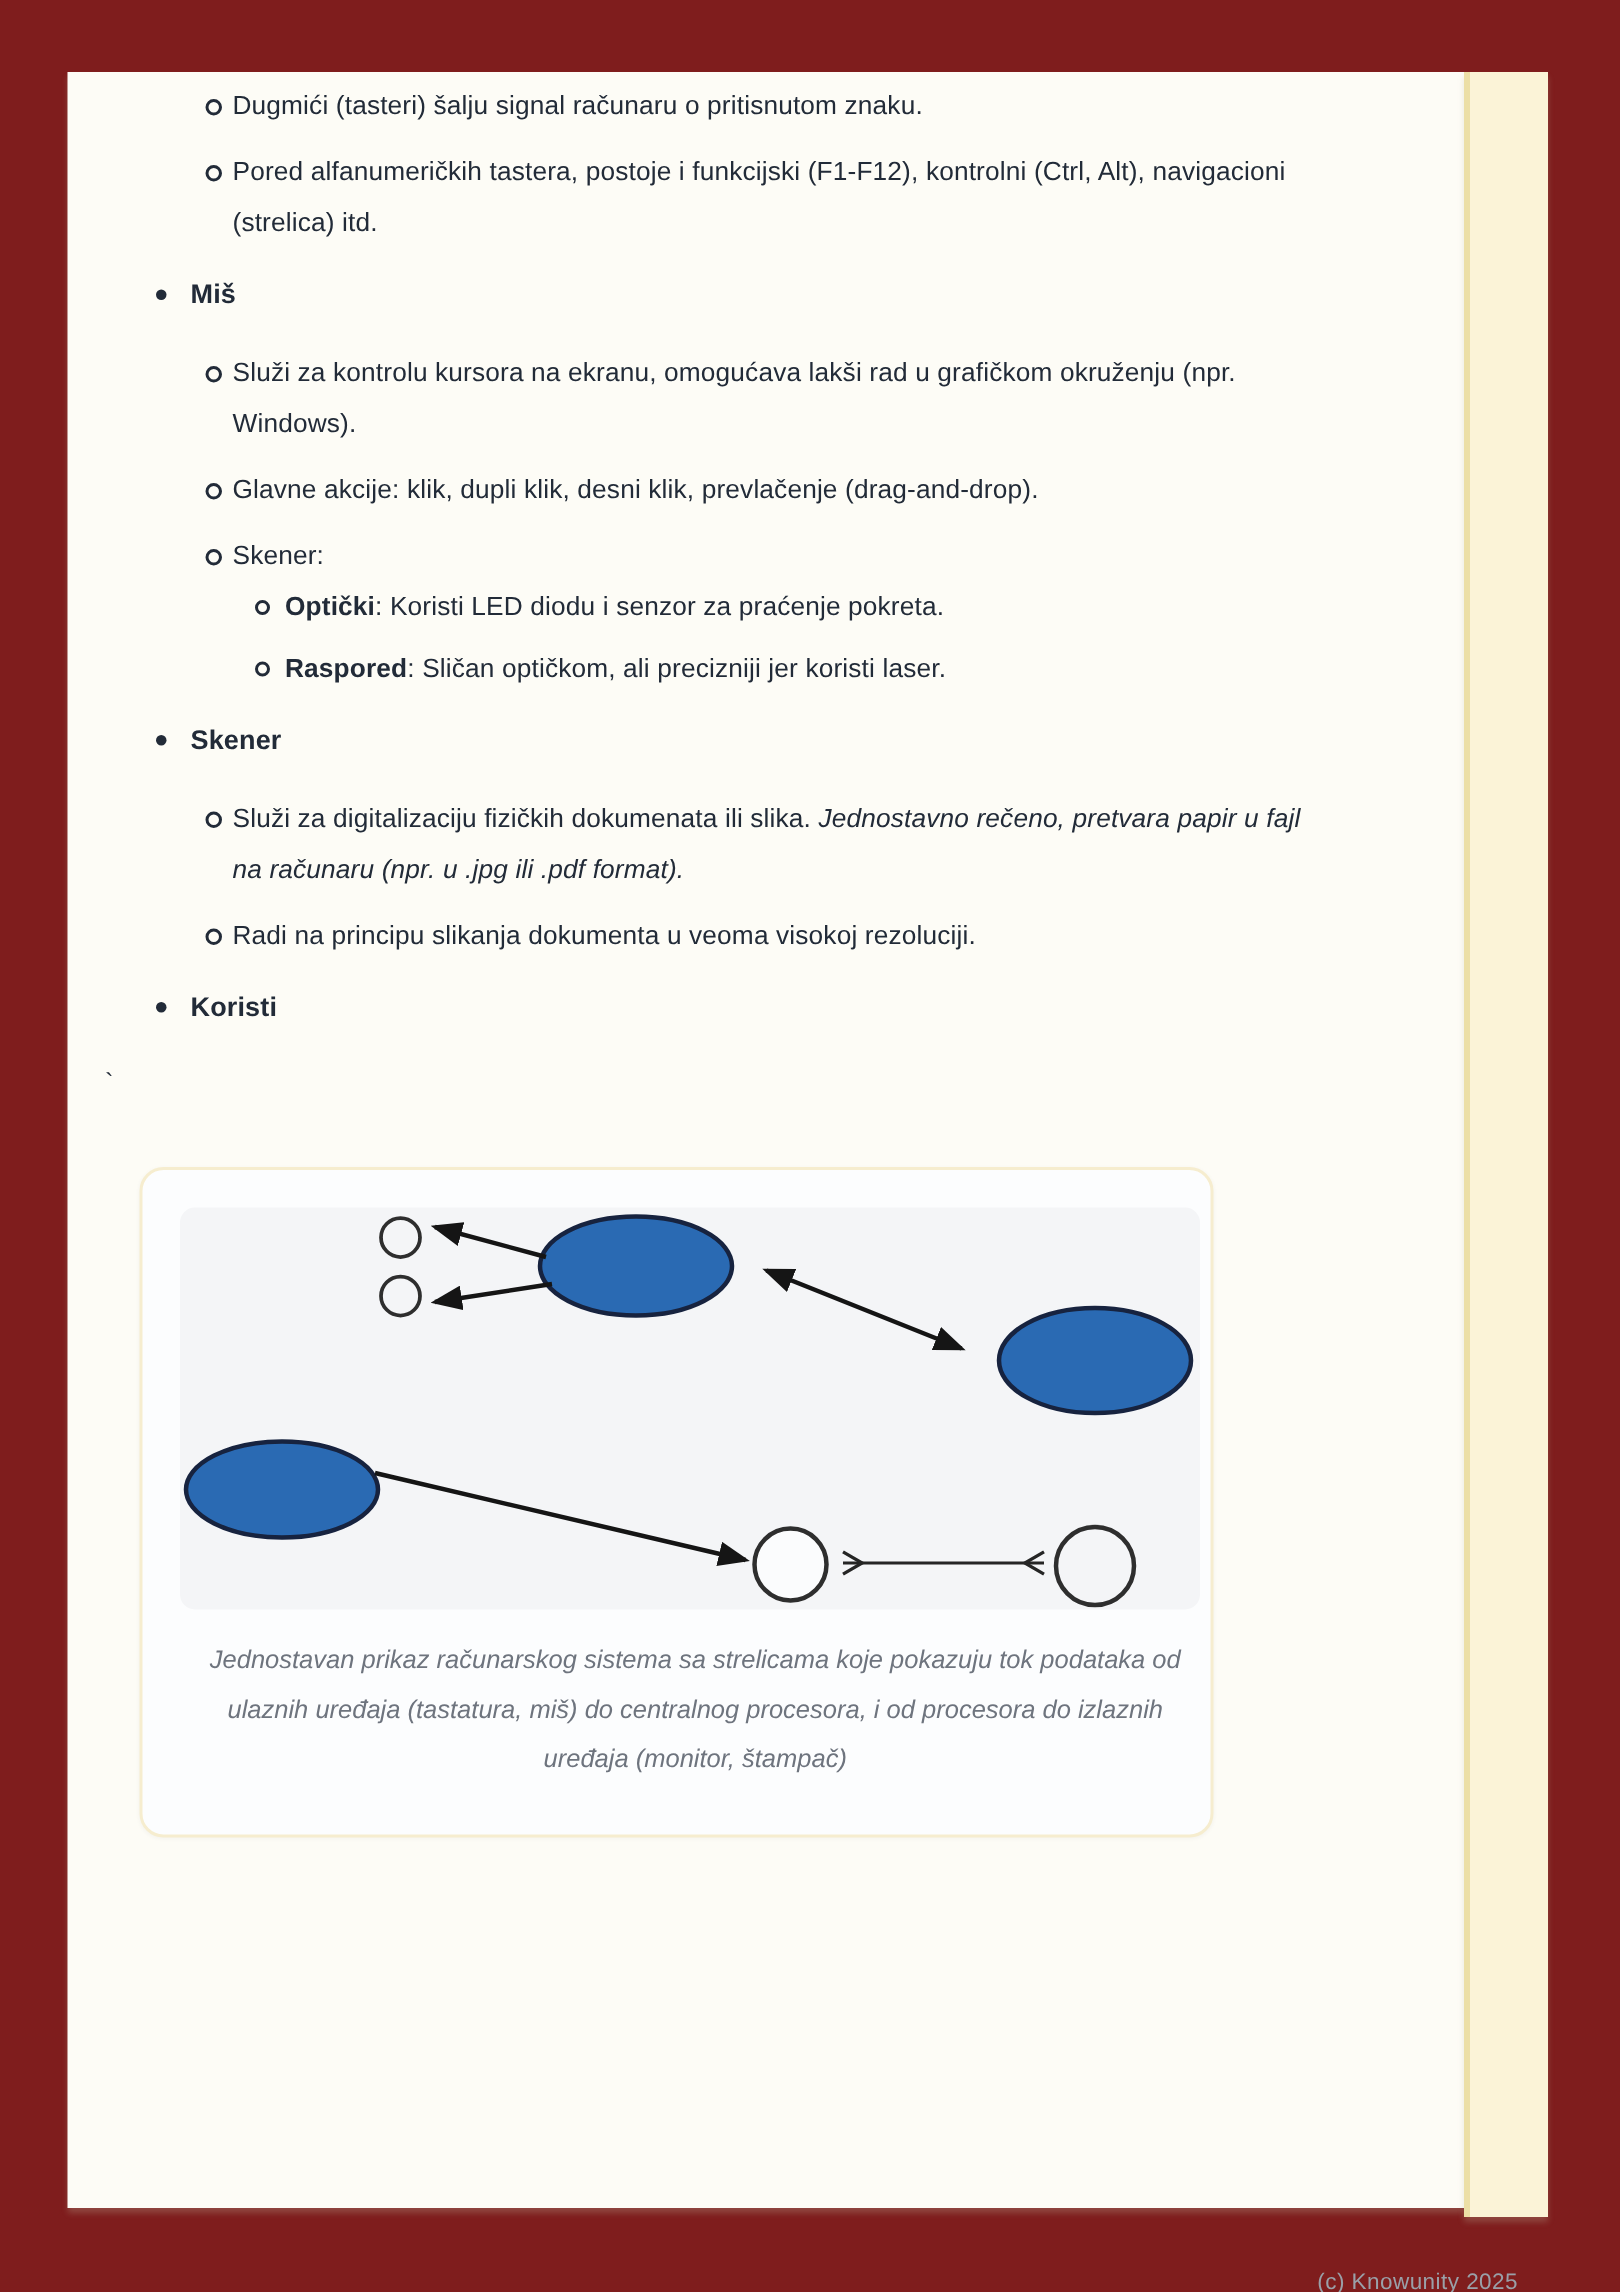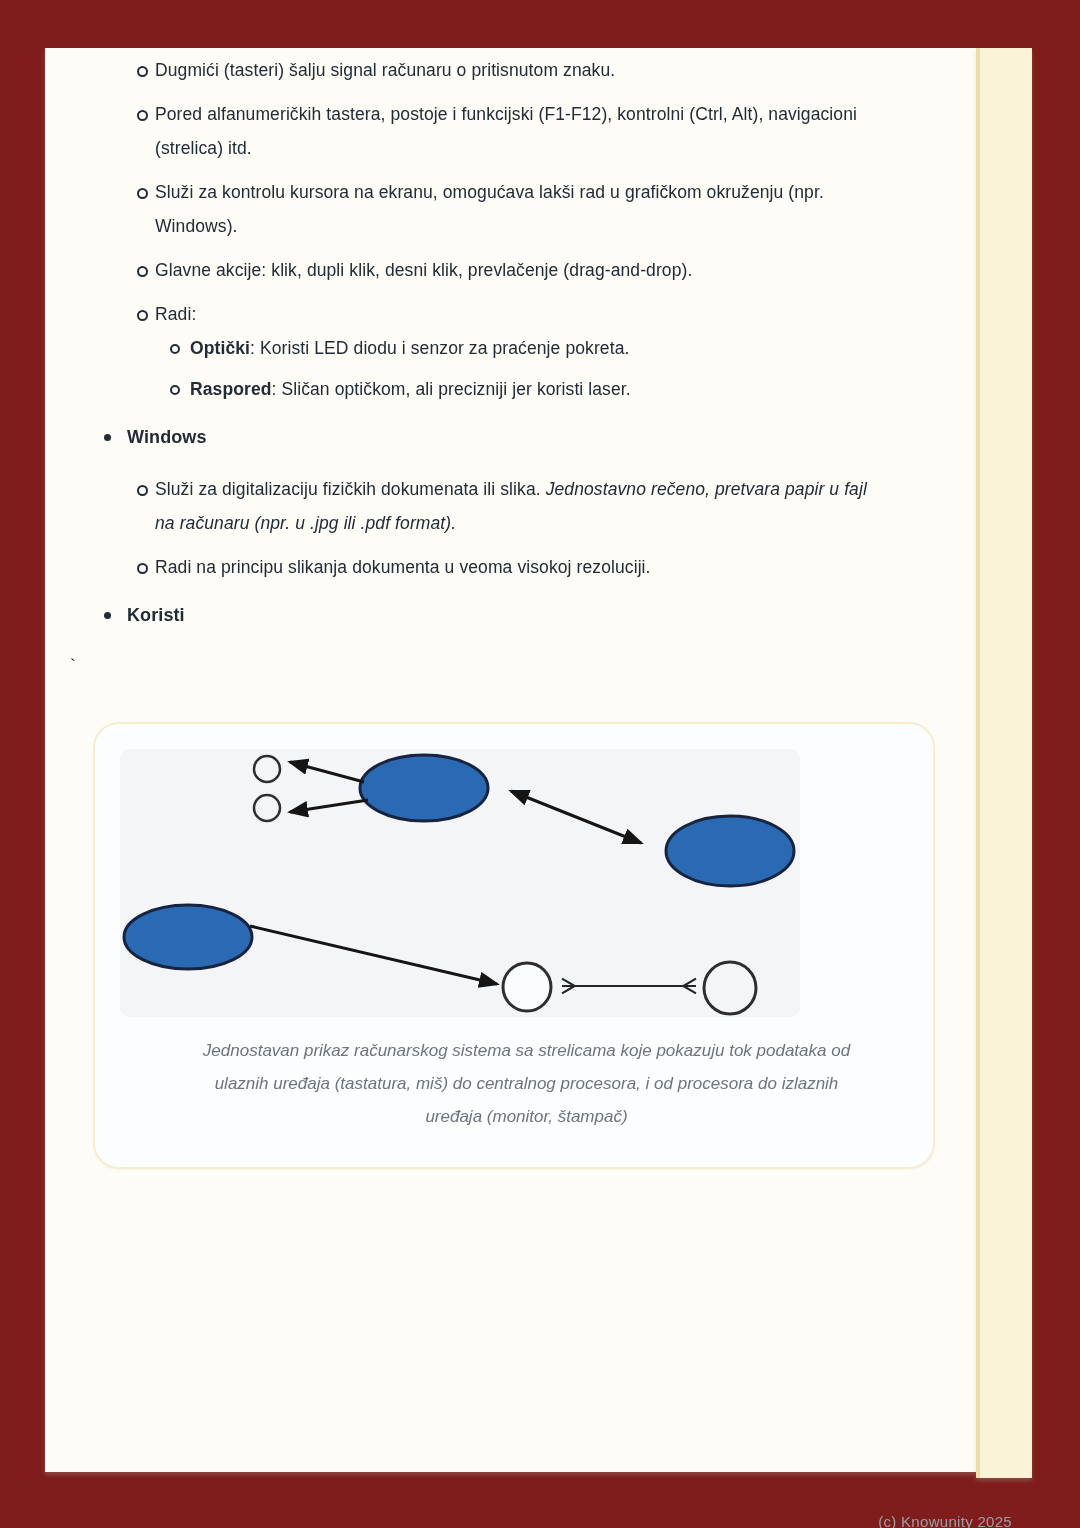--- a/index.html
+++ b/index.html
@@ -45,24 +45,24 @@
   .l3::before { left: 125px; top: 13px; width: 6px; height: 6px; border: 2px solid #222b38; }
   .tight { margin-bottom: 0; }
   .item b { font-weight: bold; }
   .item i { font-style: italic; }
 
   .stray-char { margin: 24px 0 0 25px; height: 34px; font-size: 17px; color: #222b38; }
 
   
   .figure-card {
     margin: 32px 0 0 48px;
-    width: 842px; height: 447px;
+    width: 716px; height: 447px;
     background: #fcfdfe;
     border: 2px solid #f6edcf;
-    border-radius: 26px;
+    border-radius: 16px;
     box-shadow: 0 1px 3px rgba(0,0,0,.04);
     padding: 25px 0 0 25px;
   }
   .diagram-area {
     width: 680px; height: 268px;
     background: #f4f5f7;
     border-radius: 10px;
   }
   .figure-caption {
     margin: 17px auto 0 auto;
@@ -85,32 +85,33 @@
 
 <div class="canvas">
   <div class="page">
     <div class="content">
 
       <div class="item l2"><span>Dugmići (tasteri) šalju signal računaru o pritisnutom znaku.</span></div>
 
 
       <div class="item l2"><span>Pored alfanumeričkih tastera, postoje i funkcijski (F1-F12), kontrolni (Ctrl, Alt), navigacioni (strelica) itd.</span></div>
 
+      <div class="item l1"><span>Miš</span></div>
 
       <div class="item l2"><span>Služi za kontrolu kursora na ekranu, omogućava lakši rad u grafičkom okruženju (npr. Windows).</span></div>
 
       <div class="item l2"><span>Glavne akcije: klik, dupli klik, desni klik, prevlačenje (drag-and-drop).</span></div>
 
-      <div class="item l2 tight"><span>Radi:</span></div>
+      <div class="item l2 tight"><span>Skener:</span></div>
 
       <div class="item l3"><b>Optički</b><span>: Koristi LED diodu i senzor za praćenje pokreta.</span></div>
 
       <div class="item l3"><b>Raspored</b><span>: Sličan optičkom, ali precizniji jer koristi laser.</span></div>
 
-      <div class="item l1"><span>Windows</span></div>
+      <div class="item l1"><span>Skener</span></div>
 
       <div class="item l2"><span>Služi za digitalizaciju fizičkih dokumenata ili slika. </span><i>Jednostavno rečeno, pretvara papir u fajl na računaru (npr. u .jpg ili .pdf format).</i></div>
 
       <div class="item l2"><span>Radi na principu slikanja dokumenta u veoma visokoj rezoluciji.</span></div>
 
       <div class="item l1"><span>Koristi</span></div>
 
 
     </div>
 

